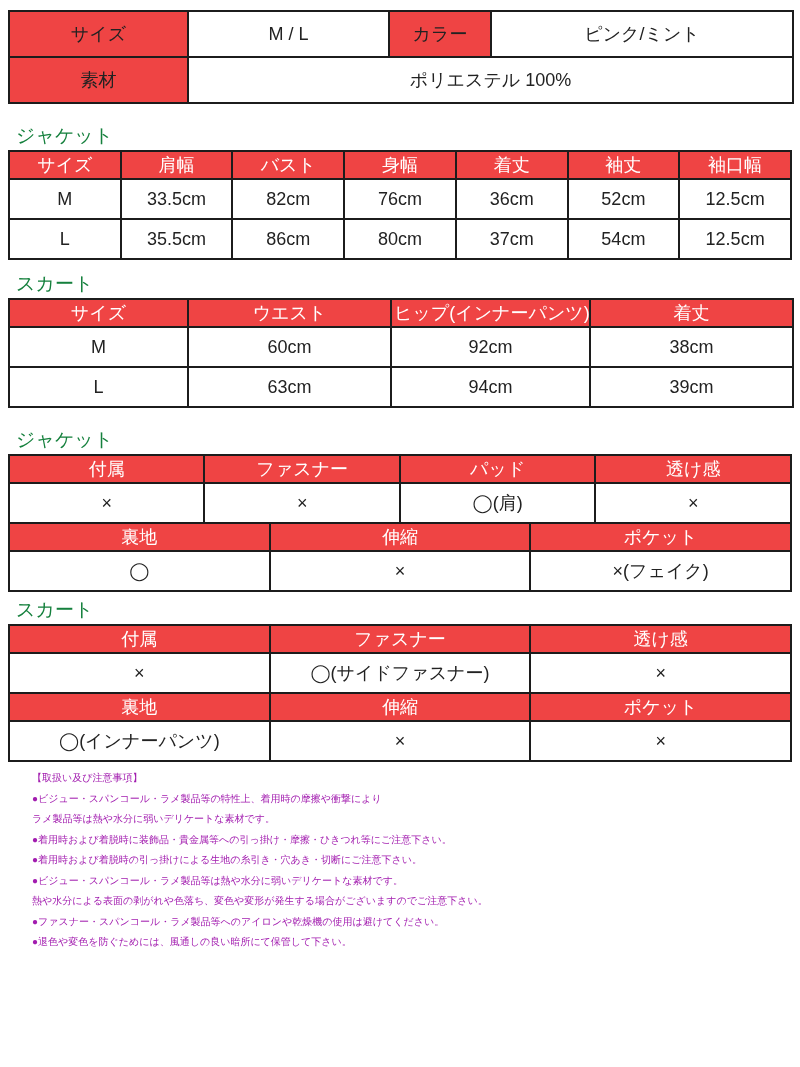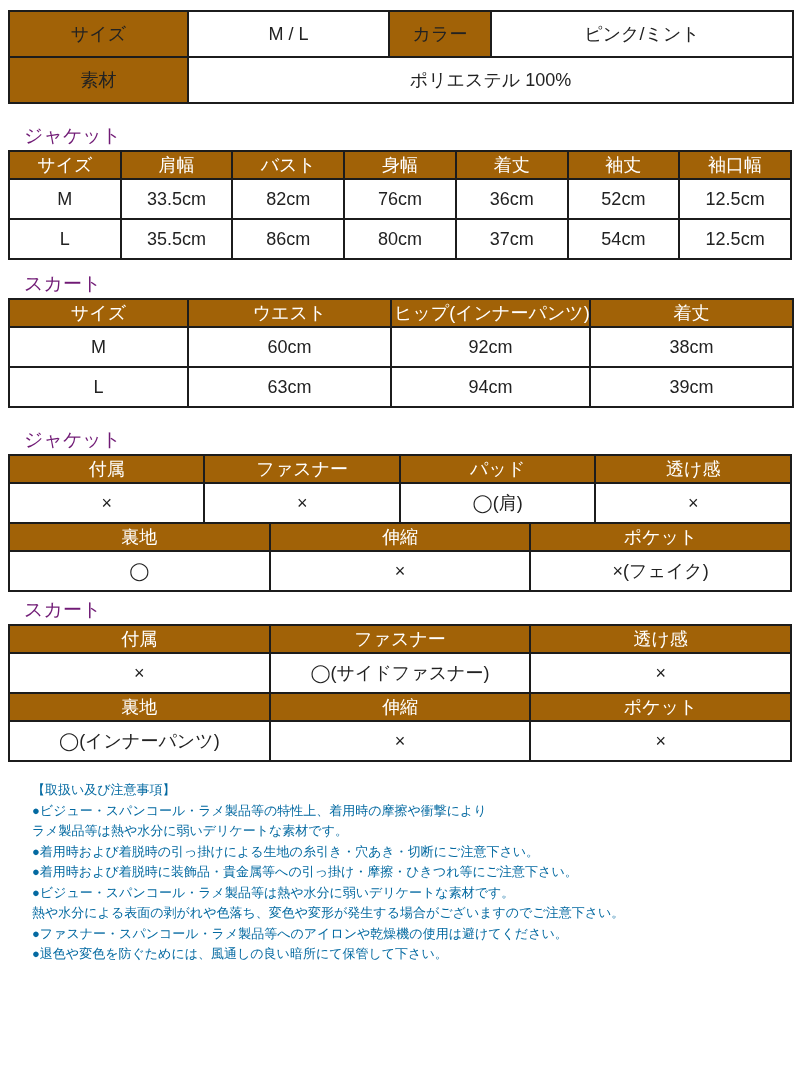--- a/index.html
+++ b/index.html
@@ -24,41 +24,41 @@
     border: 2px solid #1c1c1c;
     text-align: center;
     vertical-align: middle;
     padding: 0 2px;
     font-size: 18px;
     color: #222222;
     overflow: hidden;
     white-space: nowrap;
   }
   td.hdr, tr.hrow td {
-    background: #a16207;
+    background: #ef4444;
     color: #ffffff;
   }
   table.top-table td { height: 44px; }
   tr.hrow td { height: 26px; }
   tr.drow td { height: 38px; }
   .sec-heading {
     font-size: 19px;
     line-height: 24px;
-    color: #701a75;
-    margin: 16px 0 2px 16px;
+    color: #15803d;
+    margin: 16px 0 2px 8px;
   }
   .sec-heading.gap-sm { margin-top: 6px; }
   .sec-heading.gap-md { margin-top: 12px; }
   .sec-heading.gap-lg { margin-top: 20px; }
   .notes {
-    margin-top: 18px;
+    margin-top: 6px;
     padding-left: 24px;
-    font-size: 13px;
+    font-size: 10px;
     line-height: 20.5px;
-    color: #0369a1;
+    color: #a21caf;
   }
   .notes div { white-space: nowrap; }
 </style>
 </head>
 <body>
 
 <div class="wrap">
 
   <table class="tbl top-table">
     <colgroup>
@@ -209,21 +209,21 @@
       <td>×</td>
       <td>×</td>
     </tr>
   </tbody>
     </table>
 
   <div class="notes">
     <div>【取扱い及び注意事項】</div>
     <div>●ビジュー・スパンコール・ラメ製品等の特性上、着用時の摩擦や衝撃により</div>
     <div>ラメ製品等は熱や水分に弱いデリケートな素材です。</div>
+    <div>●着用時および着脱時に装飾品・貴金属等への引っ掛け・摩擦・ひきつれ等にご注意下さい。</div>
     <div>●着用時および着脱時の引っ掛けによる生地の糸引き・穴あき・切断にご注意下さい。</div>
-    <div>●着用時および着脱時に装飾品・貴金属等への引っ掛け・摩擦・ひきつれ等にご注意下さい。</div>
     <div>●ビジュー・スパンコール・ラメ製品等は熱や水分に弱いデリケートな素材です。</div>
     <div>熱や水分による表面の剥がれや色落ち、変色や変形が発生する場合がございますのでご注意下さい。</div>
     <div>●ファスナー・スパンコール・ラメ製品等へのアイロンや乾燥機の使用は避けてください。</div>
     <div>●退色や変色を防ぐためには、風通しの良い暗所にて保管して下さい。</div>
   </div>
 
 </div>
 
 </body></html>

